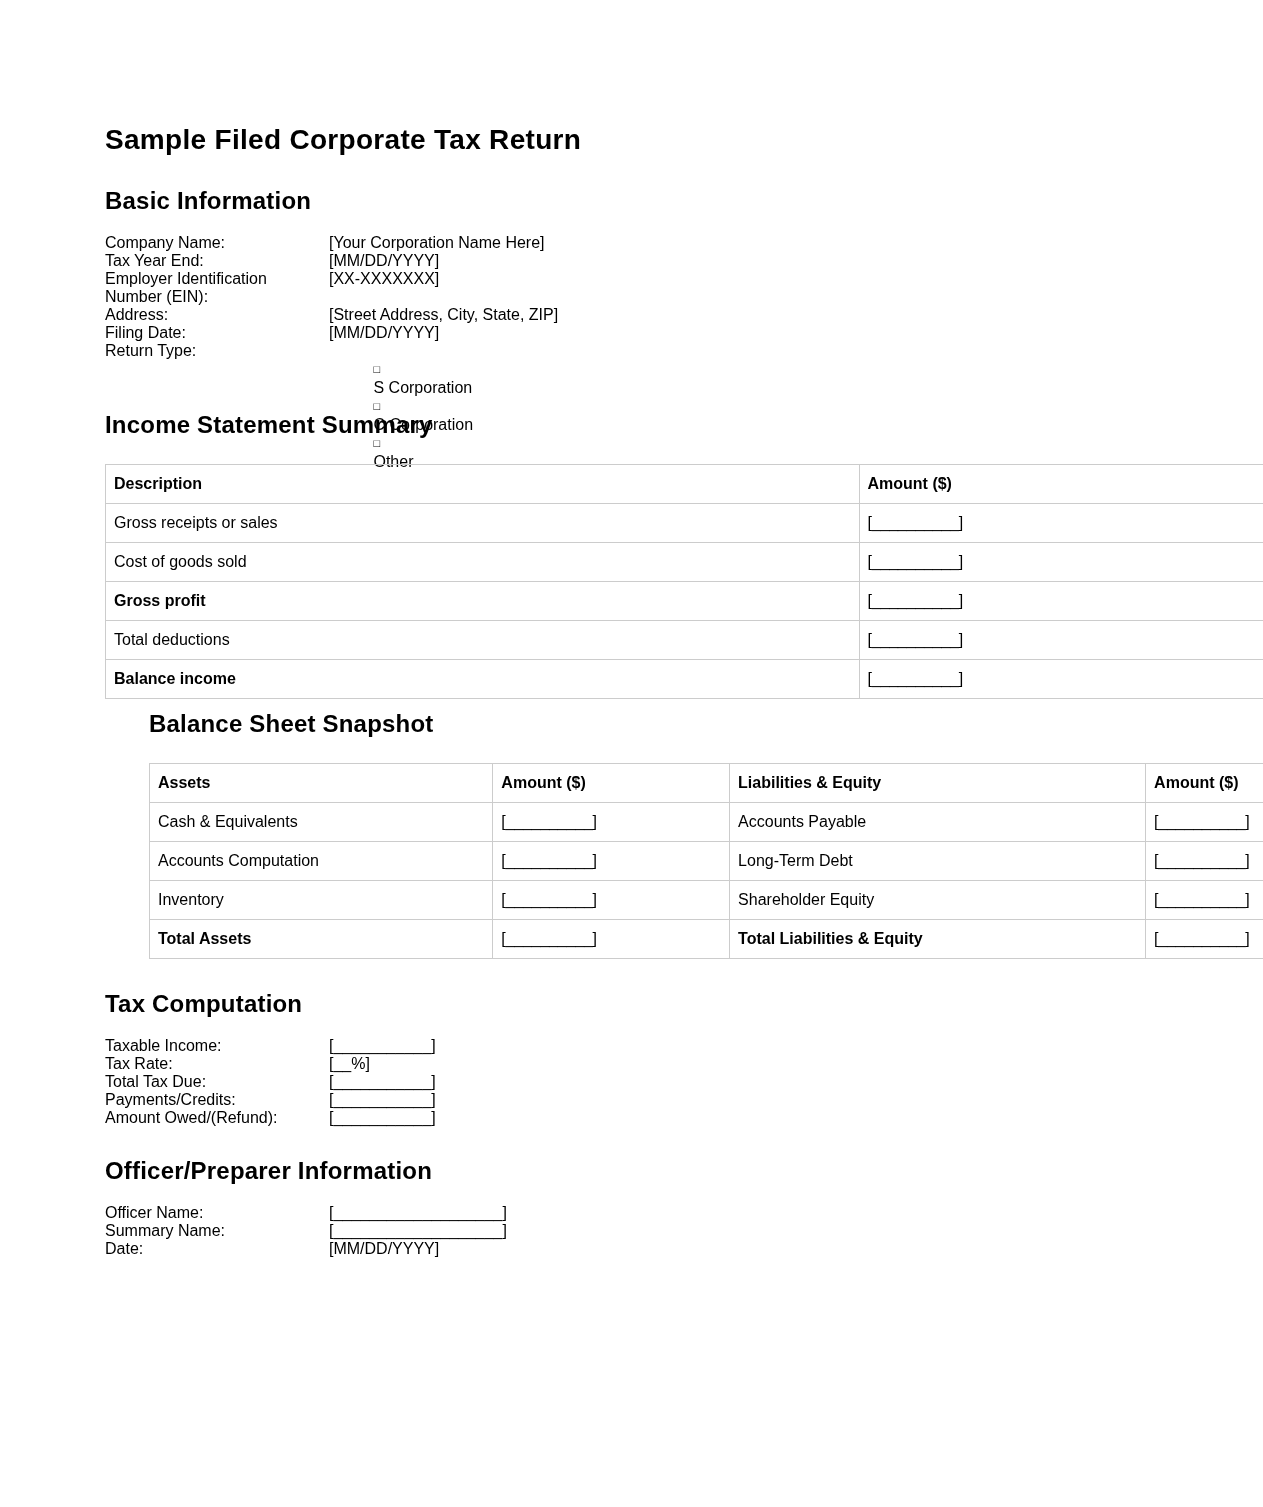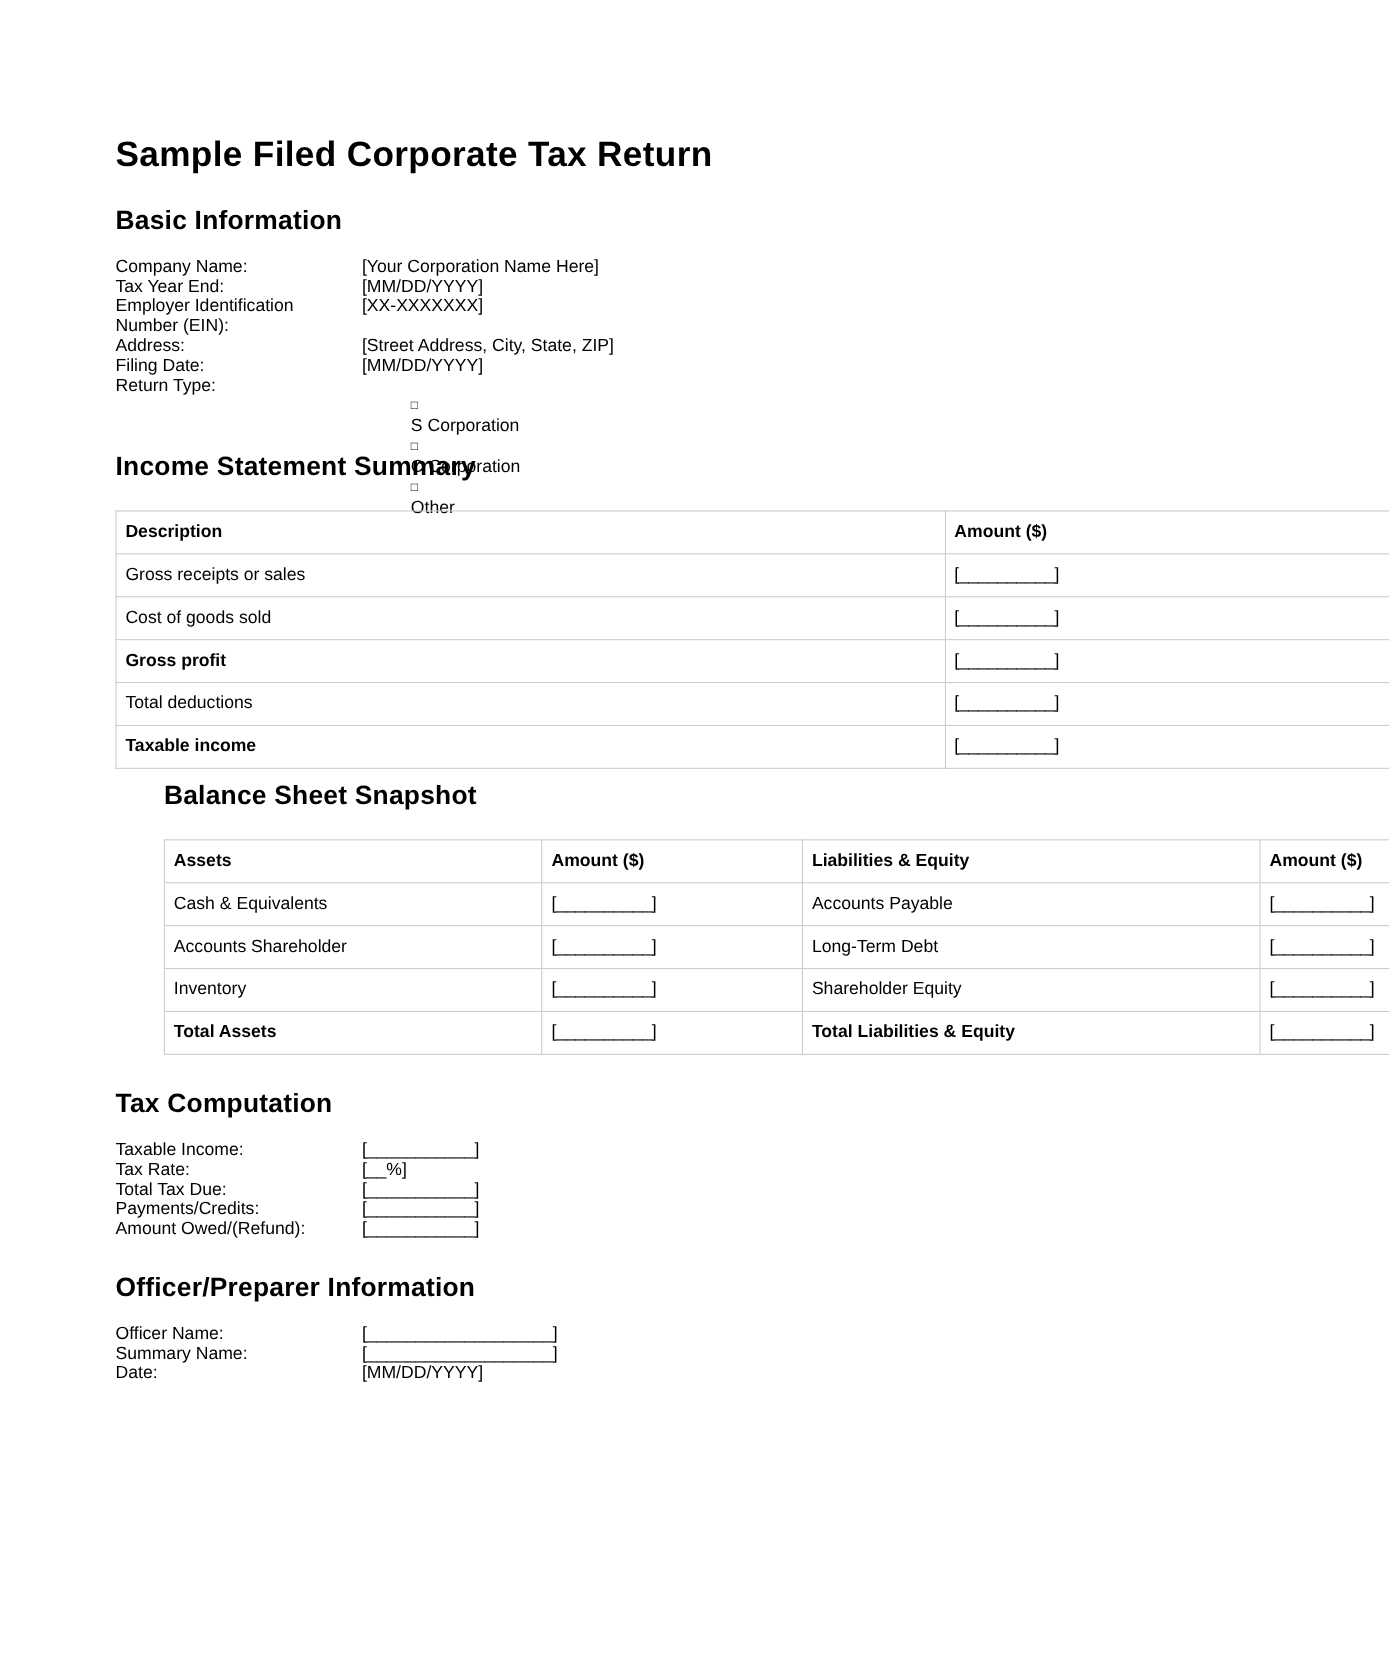--- a/index.html
+++ b/index.html
@@ -4,21 +4,21 @@
 <style>
   html, body { margin: 0; padding: 0; background: #ffffff; }
   body {
     width: 1263px; min-height: 1507px;
     font-family: "Liberation Sans", sans-serif;
     color: #000;
     font-size: 16px;
   }
   .page { position: relative; padding: 0 105px 0 105px; }
   h1 {
-    font-size: 32px; font-weight: bold; margin: 0;
+    font-size: 28px; font-weight: bold; margin: 0;
     position: absolute; top: 121px; left: 105px; line-height: 38px;
     letter-spacing: 0.3px;
   }
   h2 {
     font-size: 24px; font-weight: bold; margin: 0; line-height: 28px;
     letter-spacing: 0.2px;
   }
   .section { position: absolute; left: 105px; }
   .kv { margin-top: 19px; }
   .kv-row { display: flex; line-height: 18px; font-size: 16px; }
@@ -103,21 +103,21 @@
       </tr>
       <tr>
         <td class="bold">Gross profit</td>
         <td class="blank">[__________]</td>
       </tr>
       <tr>
         <td>Total deductions</td>
         <td class="blank">[__________]</td>
       </tr>
       <tr>
-        <td class="bold">Taxable income</td>
+        <td class="bold">Balance income</td>
         <td class="blank">[__________]</td>
       </tr>
     </tbody>
       </table>
   </div>
 
   <div class="section" style="top:710px;padding-left:44px;">
     <h2>Balance Sheet Snapshot</h2>
     <table>
       <colgroup>
@@ -133,21 +133,21 @@
         <th>Liabilities &amp; Equity</th>
         <th>Amount ($)</th>
       </tr>
       <tr>
         <td>Cash &amp; Equivalents</td>
         <td class="blank">[__________]</td>
         <td>Accounts Payable</td>
         <td class="blank">[__________]</td>
       </tr>
       <tr>
-        <td>Accounts Shareholder</td>
+        <td>Accounts Computation</td>
         <td class="blank">[__________]</td>
         <td>Long-Term Debt</td>
         <td class="blank">[__________]</td>
       </tr>
       <tr>
         <td>Inventory</td>
         <td class="blank">[__________]</td>
         <td>Shareholder Equity</td>
         <td class="blank">[__________]</td>
       </tr>

